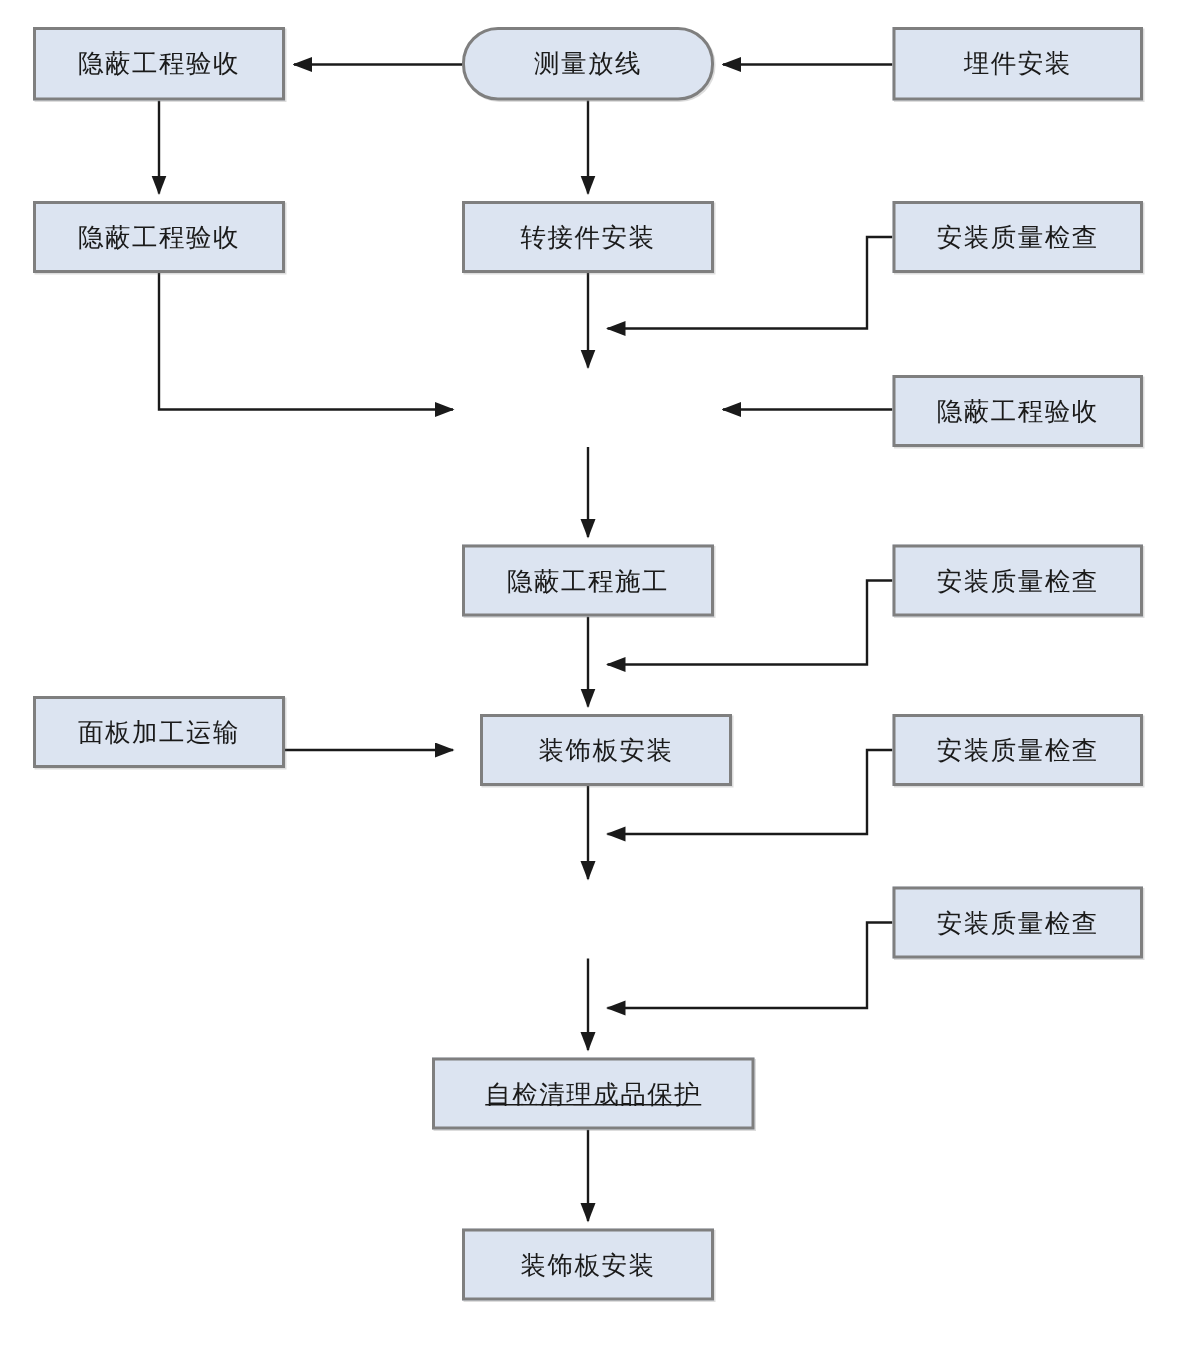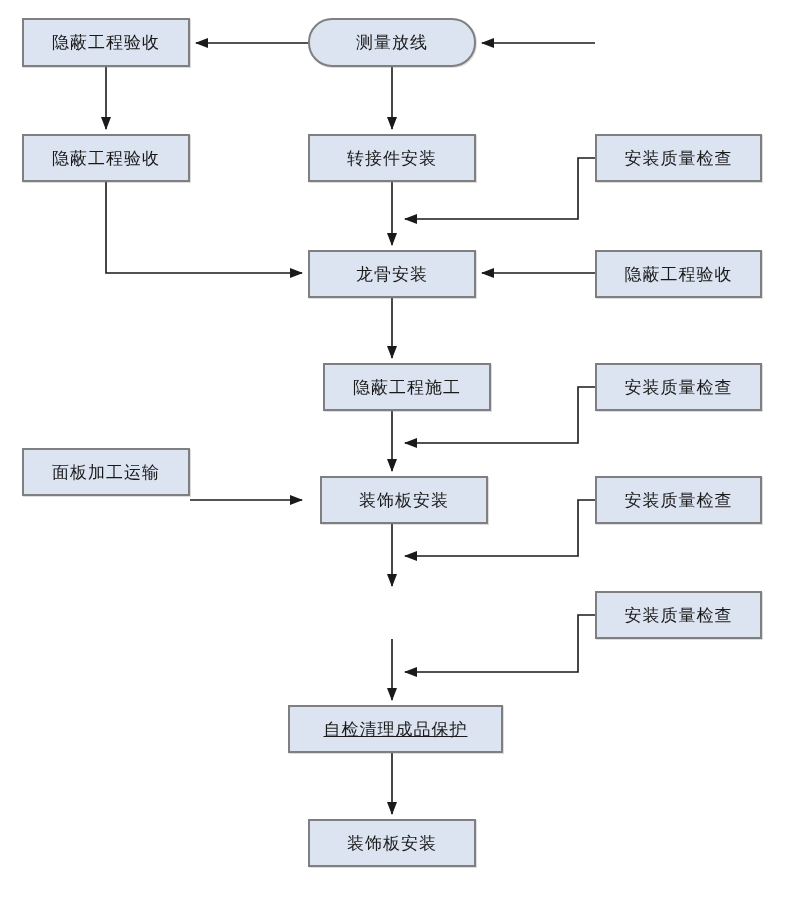--- a/index.html
+++ b/index.html
@@ -33,26 +33,26 @@
     justify-content: center;
     font-size: 17px;
     letter-spacing: 1px;
     color: #1a1a1a;
     z-index: 2;
     box-shadow: 1px 1px 0 rgba(120,120,120,0.25);
   }
   
   .n-a1 { left: 22px;  top: 18px;  width: 168px; height: 49px; }
   .n-a2 { left: 22px;  top: 134px; width: 168px; height: 48px; }
-  .n-a3 { left: 22px;  top: 448px; width: 168px; height: 48px; }
+  .n-a3 { left: 22px;  top: 464px; width: 168px; height: 48px; }
   
   .n-b1 { left: 308px; top: 18px;  width: 168px; height: 49px; border-radius: 24px; }
   .n-b2 { left: 308px; top: 134px; width: 168px; height: 48px; }
   .n-b3 { left: 308px; top: 250px; width: 168px; height: 48px; }
-  .n-b4 { left: 308px; top: 363px; width: 168px; height: 48px; margin-left: 15px; }
+  .n-b4 { left: 308px; top: 363px; width: 168px; height: 48px; }
   .n-b5 { left: 308px; top: 476px; width: 168px; height: 48px; margin-left: 12px; }
   .n-b6 { left: 308px; top: 591px; width: 168px; height: 48px; }
   .n-b7 { left: 288px; top: 705px; width: 215px; height: 48px; text-decoration: underline; }
   .n-b8 { left: 308px; top: 819px; width: 168px; height: 48px; }
   
   .n-c1 { left: 595px; top: 18px;  width: 167px; height: 49px; }
   .n-c2 { left: 595px; top: 134px; width: 167px; height: 48px; }
   .n-c3 { left: 595px; top: 250px; width: 167px; height: 48px; }
   .n-c4 { left: 595px; top: 363px; width: 167px; height: 48px; }
   .n-c5 { left: 595px; top: 476px; width: 167px; height: 48px; }
@@ -104,25 +104,25 @@
       <path d="M392,753 L392,814" marker-end="url(#arrow)"></path>
     </g>
   </svg>
 
   <div class="node n-a1">隐蔽工程验收</div>
   <div class="node n-a2">隐蔽工程验收</div>
   <div class="node n-a3">面板加工运输</div>
 
   <div class="node n-b1">测量放线</div>
   <div class="node n-b2">转接件安装</div>
-  <div class="node n-b3">龙骨安装</div>
   <div class="node n-b4">隐蔽工程施工</div>
   <div class="node n-b5">装饰板安装</div>
   <div class="node n-b7">自检清理成品保护</div>
   <div class="node n-b8">装饰板安装</div>
 
+  <div class="node n-c1">埋件安装</div>
   <div class="node n-c2">安装质量检查</div>
   <div class="node n-c3">隐蔽工程验收</div>
   <div class="node n-c4">安装质量检查</div>
   <div class="node n-c5">安装质量检查</div>
   <div class="node n-c6">安装质量检查</div>
 
 </div>
 
 </body></html>

